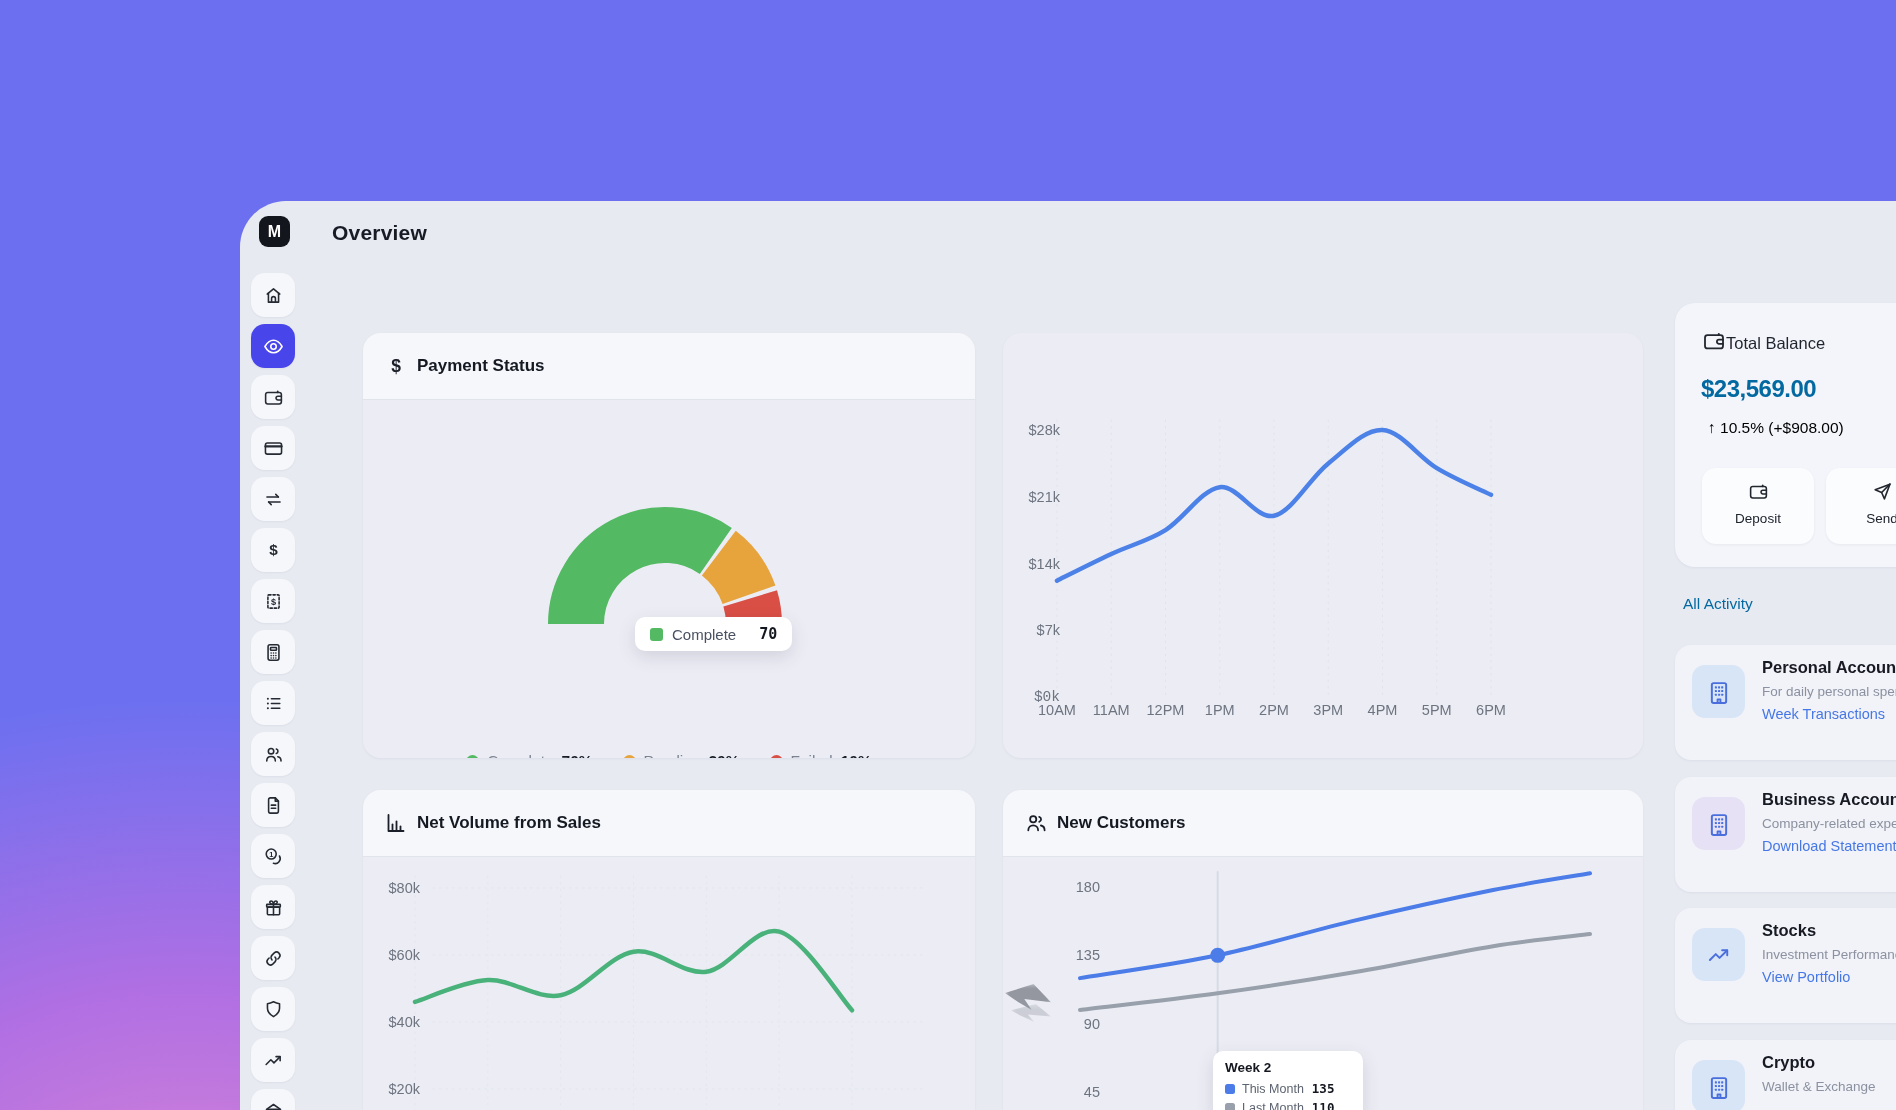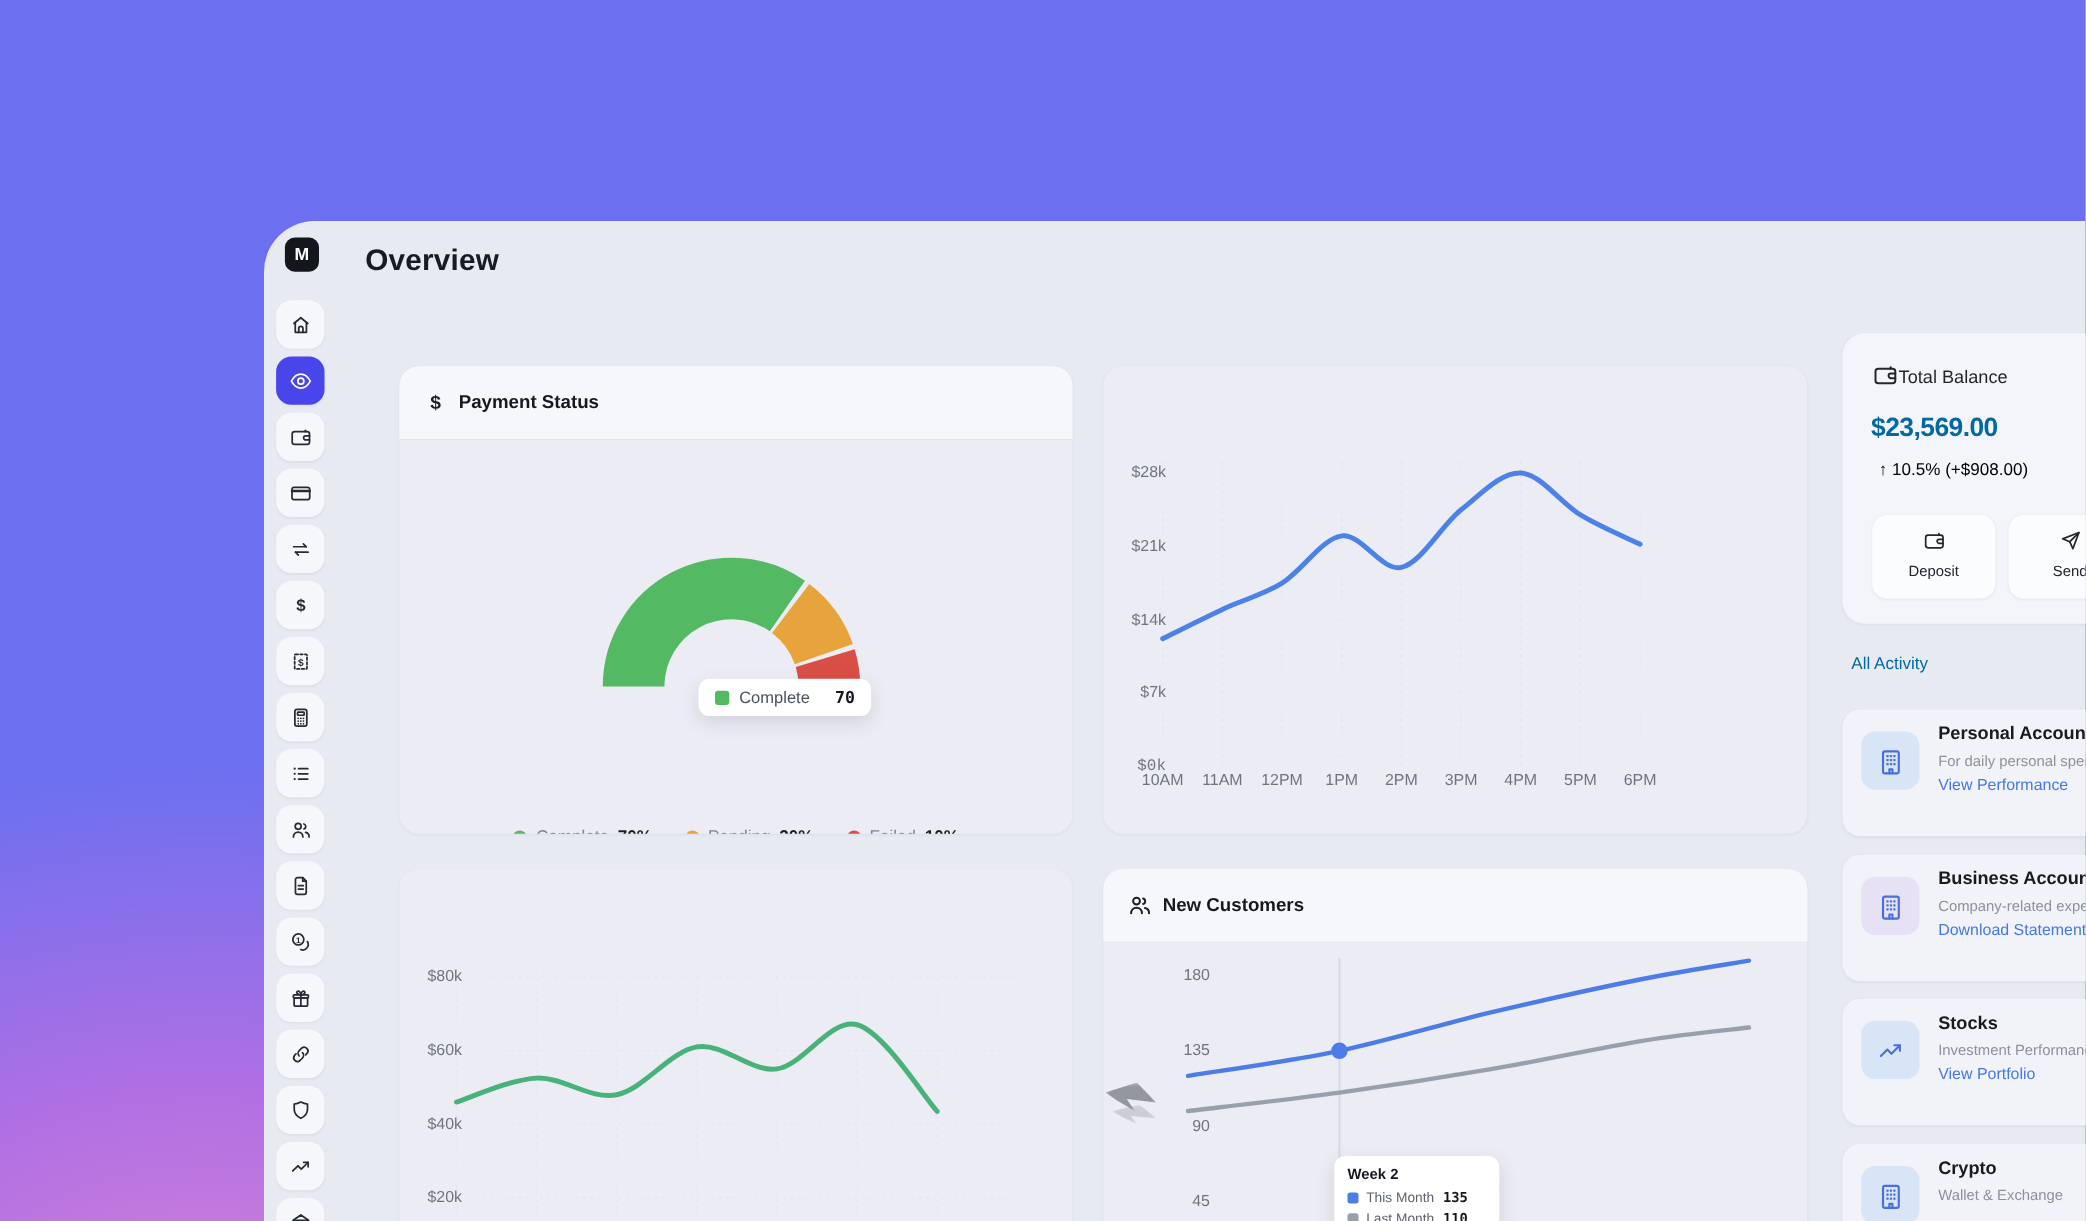--- a/index.html
+++ b/index.html
@@ -10,21 +10,21 @@
       radial-gradient(1100px 800px at 10% 112%, #d884d6 0%, #b06fe3 32%, rgba(108,112,240,0) 68%),
       #6c70f0;
   }
   .mono{font-family:"DejaVu Sans Mono","Liberation Mono",monospace;}
   
   .panel{position:absolute;left:240px;top:201px;width:1656px;height:909px;
     background:#e8eaf2;border-top-left-radius:46px;}
   .logo{position:absolute;left:19px;top:15px;width:31px;height:31px;border-radius:9px;
     background:#14161d;color:#fff;display:flex;align-items:center;justify-content:center;
     font-size:16px;font-weight:800;}
-  .page-title{position:absolute;left:92px;top:20px;font-size:27px;font-weight:700;color:#171b26;letter-spacing:.2px;}
+  .page-title{position:absolute;left:92px;top:20px;font-size:21px;font-weight:700;color:#171b26;letter-spacing:.2px;}
   
   .sidebar{position:absolute;left:11px;top:72px;width:44px;}
   .pill{position:absolute;left:0;width:44px;height:44px;border-radius:14px;background:#f5f7fb;
     color:#262a33;display:flex;align-items:center;justify-content:center;
     box-shadow:0 1px 2px rgba(25,28,60,.05);cursor:pointer;}
   .pill.active{background:#4845ea;color:#ffffff;}
   .pill svg{width:21px;height:21px;display:block;}
   
   .card{position:absolute;background:#ecedf4;border-radius:18px;box-shadow:0 1px 3px rgba(25,28,60,.05);}
   .card-header{position:absolute;left:0;right:0;top:0;height:66px;background:#f6f7fb;
@@ -327,20 +327,29 @@
         <div class="tick x" style="left: 488px; top: 303px;">6PM</div>
         <div class="tick y" style="left: 11px; top: 31px;">$28k</div>
         <div class="tick y" style="left: 11px; top: 97.75px;">$21k</div>
         <div class="tick y" style="left: 11px; top: 164.5px;">$14k</div>
         <div class="tick y" style="left: 11px; top: 231.25px;">$7k</div>
         <div class="tick y" style="left: 11px; top: 298px; font-family: Liberation Mono, monospace;">$0k</div>
       </div>
   </div>
 
   <div class="card card3">
+    <div class="card-header">
+      <span class="hicon"><svg viewBox="0 0 24 24" fill="none" stroke="currentColor" stroke-width="1.8" stroke-linecap="round" stroke-linejoin="round">
+            <path d="M4.5 4v16h15"></path>
+            <path d="M8.5 19.5v-6"></path>
+            <path d="M12.5 19.5v-9"></path>
+            <path d="M16.5 19.5v-4"></path>
+          </svg></span>
+      <span class="card-title">Net Volume from Sales</span>
+    </div>
     <div class="card-body" id="net-body">
       <svg class="chart" id="net-svg" width="612" height="414">
           <path d="M70,32 L560,32" fill="none" stroke="#d8dbe6" stroke-width="1" stroke-linecap="round" stroke-linejoin="round" stroke-dasharray="1.5 5" opacity="0.45"></path>
           <path d="M70,99 L560,99" fill="none" stroke="#d8dbe6" stroke-width="1" stroke-linecap="round" stroke-linejoin="round" stroke-dasharray="1.5 5" opacity="0.45"></path>
           <path d="M70,166 L560,166" fill="none" stroke="#d8dbe6" stroke-width="1" stroke-linecap="round" stroke-linejoin="round" stroke-dasharray="1.5 5" opacity="0.45"></path>
           <path d="M70,233 L560,233" fill="none" stroke="#d8dbe6" stroke-width="1" stroke-linecap="round" stroke-linejoin="round" stroke-dasharray="1.5 5" opacity="0.45"></path>
           <path d="M52,20 L52,330" fill="none" stroke="#d8dbe6" stroke-width="1" stroke-linecap="round" stroke-linejoin="round" stroke-dasharray="1.5 5" opacity="0.4"></path>
           <path d="M124.83333333333333,20 L124.83333333333333,330" fill="none" stroke="#d8dbe6" stroke-width="1" stroke-linecap="round" stroke-linejoin="round" stroke-dasharray="1.5 5" opacity="0.4"></path>
           <path d="M197.66666666666666,20 L197.66666666666666,330" fill="none" stroke="#d8dbe6" stroke-width="1" stroke-linecap="round" stroke-linejoin="round" stroke-dasharray="1.5 5" opacity="0.4"></path>
           <path d="M270.5,20 L270.5,330" fill="none" stroke="#d8dbe6" stroke-width="1" stroke-linecap="round" stroke-linejoin="round" stroke-dasharray="1.5 5" opacity="0.4"></path>
@@ -439,21 +448,21 @@
               <rect x="14" y="10.2" width="1.9" height="1.9" rx=".4"></rect>
               <rect x="8.2" y="13.6" width="1.9" height="1.9" rx=".4"></rect>
               <rect x="11.1" y="13.6" width="1.9" height="1.9" rx=".4"></rect>
               <rect x="14" y="13.6" width="1.9" height="1.9" rx=".4"></rect>
             </g>
             <path d="M10.7 22.2v-3.4h2.6v3.4"></path>
           </svg>
         </div>
         <div class="activity-title">Personal Account</div>
         <div class="activity-sub">For daily personal spending</div>
-        <div class="activity-link">View Performance</div>
+        <div class="activity-link">Week Transactions</div>
       </div>
       <div class="activity-card" style="top: 576px;">
         <div class="activity-tile tile-purple">
           <svg viewBox="0 0 24 24" fill="none" stroke="currentColor" stroke-width="1.8" stroke-linecap="round" stroke-linejoin="round">
             <rect x="5.4" y="3.8" width="13.2" height="18.4" rx="1.6"></rect>
             <g fill="currentColor" stroke="none">
               <rect x="8.2" y="6.8" width="1.9" height="1.9" rx=".4"></rect>
               <rect x="11.1" y="6.8" width="1.9" height="1.9" rx=".4"></rect>
               <rect x="14" y="6.8" width="1.9" height="1.9" rx=".4"></rect>
               <rect x="8.2" y="10.2" width="1.9" height="1.9" rx=".4"></rect>

